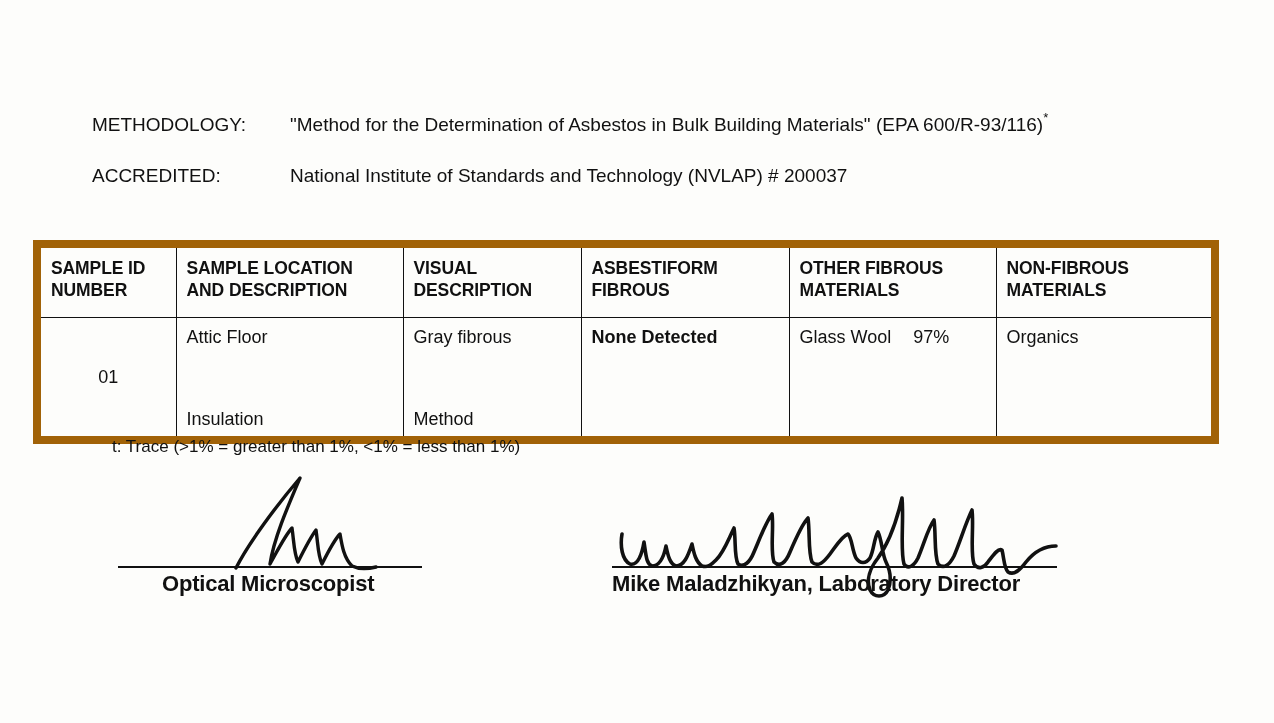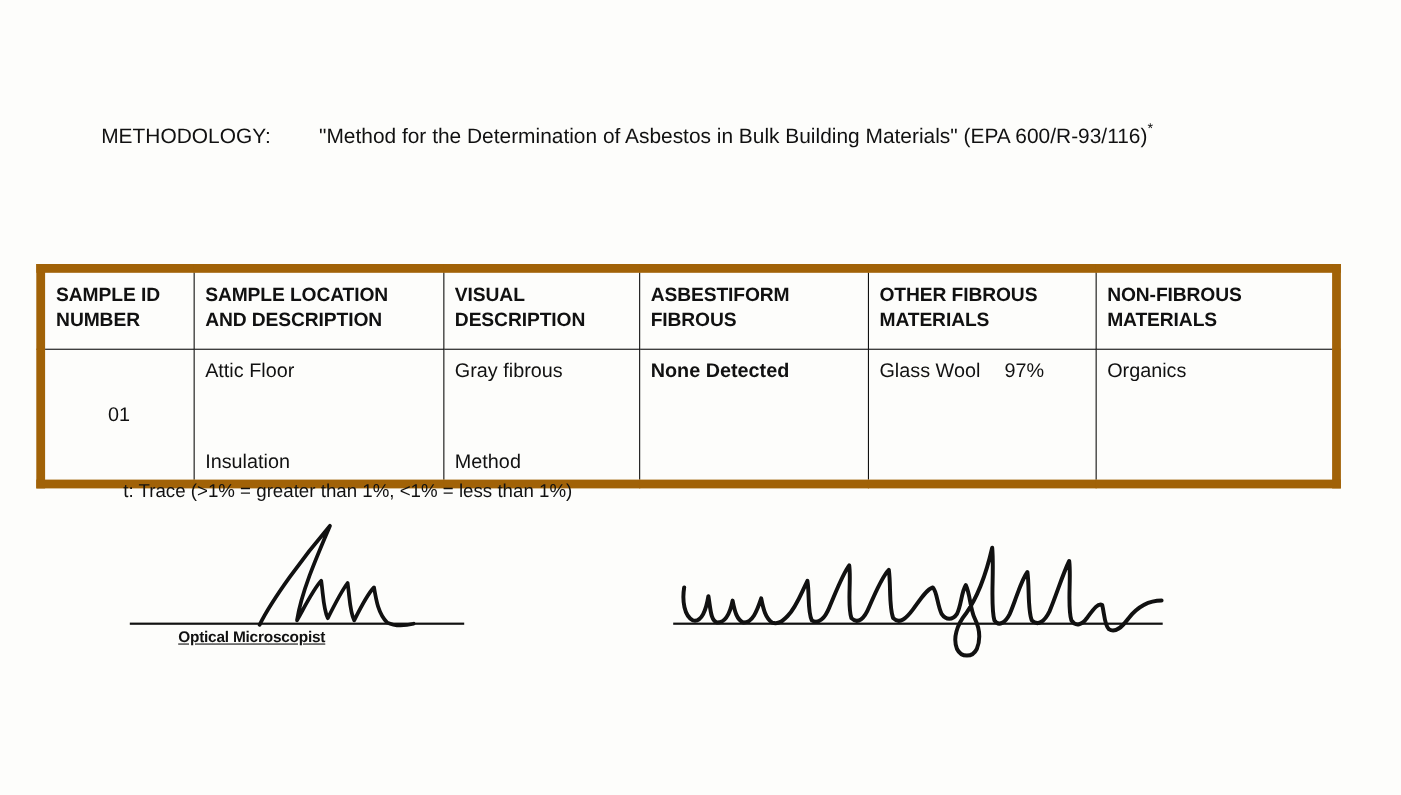--- a/index.html
+++ b/index.html
@@ -127,25 +127,24 @@
   .sig-block {
     position: absolute;
   }
   .sig-rule {
     position: absolute;
     height: 0;
     border-top: 2px solid #111111;
   }
   .sig-caption {
     position: absolute;
-    font-size: 14px;
+    font-size: 22px;
     font-weight: bold;
     white-space: nowrap;
     letter-spacing: -0.2px;
-    text-decoration: underline;
   }
   .sig-ink {
     position: absolute;
     pointer-events: none;
   }
 
   #sig-block-microscopist { left: 118px; top: 470px; width: 310px; height: 125px; }
   #sig-block-microscopist .sig-rule    { left: 0; top: 96px; width: 304px; }
   #sig-block-microscopist .sig-caption { left: 44px; top: 101px; }
   #sig-block-microscopist .sig-ink     { left: 110px; top: 2px; }
@@ -158,20 +157,23 @@
 </head>
 <body>
 
 <div class="page">
 
 
   <div class="meta-line" id="meta-method">
     <span class="meta-label">METHODOLOGY:</span><span class="meta-value">"Method for the Determination of Asbestos in Bulk Building Materials" (EPA 600/R-93/116)</span><span class="sup-mark">*</span>
   </div>
 
+  <div class="meta-line" id="meta-accredited">
+    <span class="meta-label">ACCREDITED:</span><span class="meta-value">National Institute of Standards and Technology (NVLAP) # 200037</span>
+  </div>
 
   <table class="results-table">
     <colgroup>
       <col class="col-id">
         <col class="col-loc">
         <col class="col-vis">
       <col class="col-asb">
         <col class="col-oth">
         <col class="col-non">
     </colgroup>
@@ -266,15 +268,16 @@
                C 220 70, 226 60, 232 58 C 236 62, 236 74, 240 82 C 244 88, 250 88, 254 82
                C 258 74, 258 62, 262 56 C 266 64, 266 78, 270 86
                C 274 94, 276 104, 272 114 C 268 122, 258 122, 254 114 C 250 104, 254 92, 262 82
                C 272 68, 280 48, 286 22 C 288 44, 284 74, 288 88 C 292 94, 298 90, 302 82
                C 308 68, 312 52, 318 44 C 320 58, 318 78, 322 88 C 328 94, 334 88, 338 80
                C 344 66, 350 46, 356 34 C 358 50, 354 76, 358 88 C 362 94, 368 92, 372 86
                C 378 78, 382 72, 386 74 C 388 82, 388 92, 392 96 C 398 100, 404 94, 410 86
                C 418 76, 428 70, 440 70" fill="none" stroke="#111111" stroke-width="3.6" stroke-linecap="round" stroke-linejoin="round"></path>
     </svg>
     <div class="sig-rule"></div>
+    <div class="sig-caption">Mike Maladzhikyan, Laboratory Director</div>
   </div>
 
 </div>
 
 </body></html>

